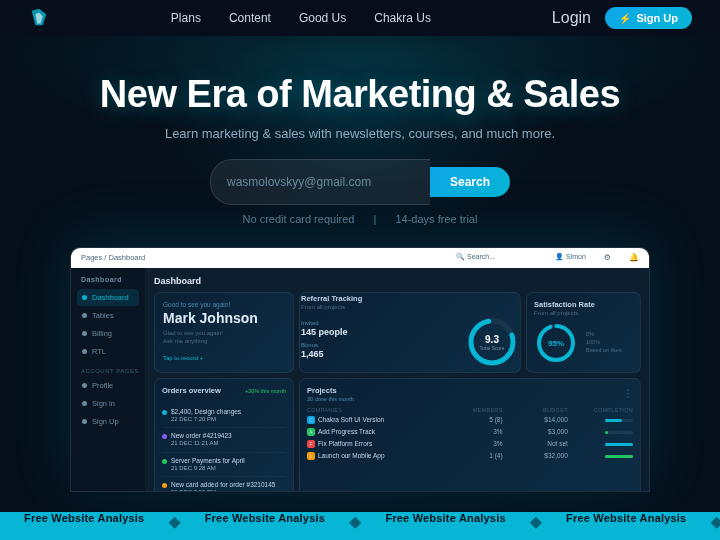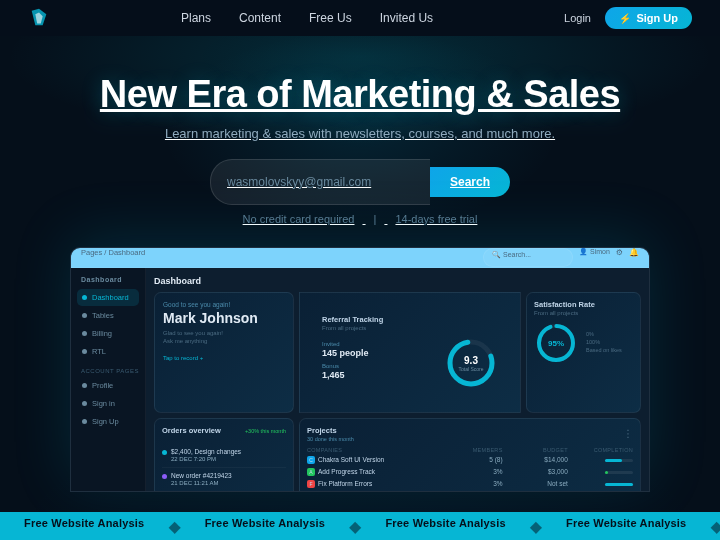--- a/index.html
+++ b/index.html
@@ -36,21 +36,21 @@
       font-size: 12px;
       color: #cdd5e0;
     }
     .nav-links li { cursor: pointer; }
     .nav-actions {
       display: flex;
       align-items: center;
       gap: 14px;
     }
     .nav-login {
-      font-size: 11px;
+      font-size: 16px;
       color: #cdd5e0;
       cursor: pointer;
     }
     .nav-signup {
       background: linear-gradient(135deg, #0ea5e9, #06b6d4);
       color: #fff;
       font-size: 11px;
       font-weight: 600;
       padding: 5px 14px;
       border-radius: 20px;
@@ -65,21 +65,20 @@
       font-size: 10px;
     }
 
     
     .hero {
       position: relative;
       text-align: center;
       padding: 38px 20px 18px;
       z-index: 2;
       background: radial-gradient(ellipse 70% 60% at 50% 10%, rgba(0,180,200,0.18) 0%, transparent 70%);
-      text-decoration: underline;
     }
     .hero h1 {
       font-size: 38px;
       font-weight: 800;
       color: #fff;
       line-height: 1.1;
       letter-spacing: -0.5px;
       margin-bottom: 10px;
       text-shadow: 0 2px 20px rgba(0,200,230,0.3);
     }
@@ -129,28 +128,29 @@
       margin: 4px auto 0;
       width: 580px;
       height: 245px;
       background: #0d1e2f;
       border-radius: 10px 10px 0 0;
       border: 1px solid rgba(255,255,255,0.08);
       overflow: hidden;
       box-shadow: 0 -10px 60px rgba(0,180,220,0.15);
     }
     .db-topbar {
-      background: #7dd3fc;
+      background: #ffffff;
       height: 20px;
       display: flex;
+      align-items: center;
       padding: 0 10px;
       border-bottom: 1px solid rgba(255,255,255,0.06);
       font-size: 8px;
       color: #4a6a80;
-      gap: 6px;
+      gap: 18px;
     }
     .db-topbar-breadcrumb { font-size: 7.5px; color: #4a6a80; flex: 1; }
     .db-topbar-search {
       background: rgba(255,255,255,0.05);
       border: 1px solid rgba(255,255,255,0.08);
       border-radius: 10px;
       padding: 2px 8px;
       font-size: 7.5px;
       color: #4a6a80;
       width: 90px;
@@ -255,22 +255,22 @@
       gap: 3px;
       font-size: 6px;
       color: #06b6d4;
       margin-top: 5px;
     }
 
     
     .db-referral-card {
       background: linear-gradient(135deg, #0a2035, #0d2d45);
       border: 1px solid rgba(255,255,255,0.07);
-      border-radius: 0;
-      padding: 22px;
+      border-radius: 7px;
+      padding: 1px;
       flex: 1;
     }
     .db-card-title {
       font-size: 7.5px;
       font-weight: 600;
       color: #c0d5e8;
       margin-bottom: 1px;
     }
     .db-card-sub {
       font-size: 6px;
@@ -418,21 +418,21 @@
 
     
     .ticker-bar {
       position: absolute;
       bottom: 0;
       left: 0;
       right: 0;
       height: 28px;
       background: #06b6d4;
       display: flex;
-      align-items: center;
+      align-items: flex-start;
       overflow: hidden;
       z-index: 20;
     }
     .ticker-inner {
       display: flex;
       gap: 0;
       white-space: nowrap;
       animation: scroll-ticker 12s linear infinite;
     }
     @keyframes scroll-ticker {
@@ -480,22 +480,22 @@
 <nav>
   <div class="nav-logo">
     <svg viewBox="0 0 24 24" fill="none">
       <path d="M4 4 L12 2 L20 8 L16 20 L8 20 Z" fill="#06b6d4" opacity="0.8"></path>
       <path d="M8 8 L12 6 L16 10 L14 18 L10 18 Z" fill="#fff" opacity="0.6"></path>
     </svg>
   </div>
   <ul class="nav-links">
     <li>Plans</li>
     <li>Content</li>
-    <li>Free Us</li>
-    <li>Invited Us</li>
+    <li>Good Us</li>
+    <li>Chakra Us</li>
   </ul>
   <div class="nav-actions">
     <span class="nav-login">Login</span>
     <button class="nav-signup">Sign Up</button>
   </div>
 </nav>
 
 <div class="bg-glow-1"></div>
 <div class="bg-glow-2"></div>
 

